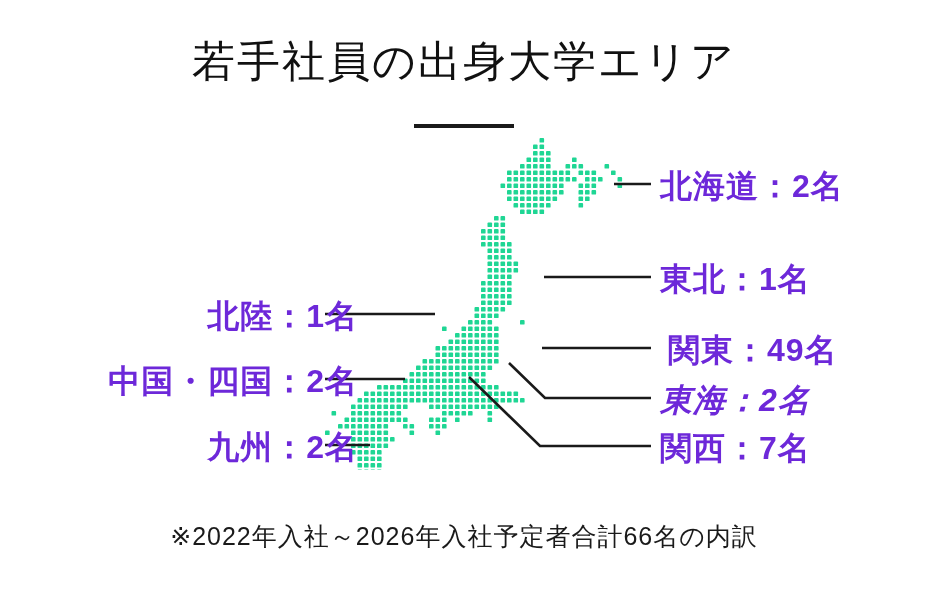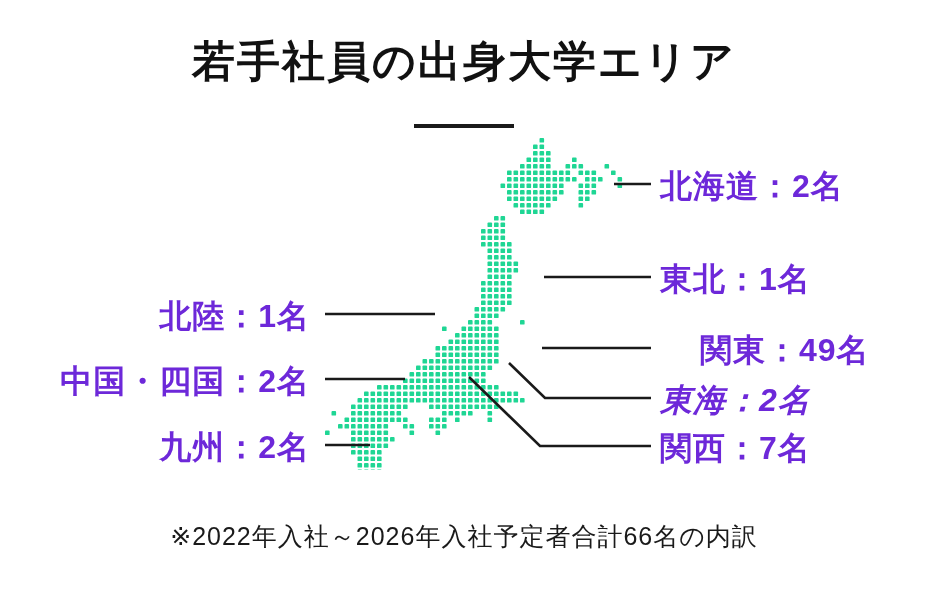--- a/index.html
+++ b/index.html
@@ -18,21 +18,21 @@
   }
 
   
   #title {
     position: absolute;
     left: 0;
     top: 38px;
     width: 928px;
     text-align: center;
     font-size: 43px;
-    font-weight: 700;
+    font-weight: 400;
     letter-spacing: 2px;
     color: #111111;
     line-height: 1.1;
     white-space: nowrap;
   }
   #title-rule {
     position: absolute;
     left: 414px;
     top: 124px;
     width: 100px;
@@ -64,21 +64,21 @@
   .label {
     position: absolute;
     font-size: 32px;
     font-weight: 700;
     letter-spacing: 1px;
     color: #6d28d9;
     white-space: nowrap;
     line-height: 1;
   }
   .label.right { text-align: left; }
-  .label.left  { text-align: right; }
+  .label.left  { text-align: right; padding-left: 48px; }
 
   
   #footnote {
     position: absolute;
     left: 0;
     top: 504px;
     width: 928px;
     text-align: center;
     font-size: 25px;
     font-weight: 400;
@@ -552,21 +552,21 @@
     <path d="M 509 363 L 545 398 L 651 398" stroke="#1a1a1a" stroke-width="2.6" fill="none"></path>
     <path d="M 469 377 L 540 446 L 651 446" stroke="#1a1a1a" stroke-width="2.6" fill="none"></path>
 
     <path d="M 325 314 L 435 314" stroke="#1a1a1a" stroke-width="2.6" fill="none"></path>
     <path d="M 325 379 L 405 379" stroke="#1a1a1a" stroke-width="2.6" fill="none"></path>
     <path d="M 325 445 L 370 445" stroke="#1a1a1a" stroke-width="2.6" fill="none"></path>
   </svg>
 
   <div class="label right" style="left:660px; top:170px;">北海道：2名</div>
   <div class="label right" style="left:660px; top:263px;">東北：1名</div>
-  <div class="label right" style="left:692px; top:334px;padding-left:8px;">関東：49名</div>
+  <div class="label right" style="left:660px; top:334px;padding-left:8px;">関東：49名</div>
   <div class="label right" style="left:660px; top:384px;font-style:italic;">東海：2名</div>
   <div class="label right" style="left:660px; top:432px;">関西：7名</div>
 
   <div class="label left" style="left:0px; width:310px; top:300px;">北陸：1名</div>
   <div class="label left" style="left:0px; width:310px; top:365px;text-align:right;">中国・四国：2名</div>
   <div class="label left" style="left:0px; width:310px; top:431px;">九州：2名</div>
 
   <div id="footnote">※2022年入社～2026年入社予定者合計66名の内訳</div>
 
 </div>

